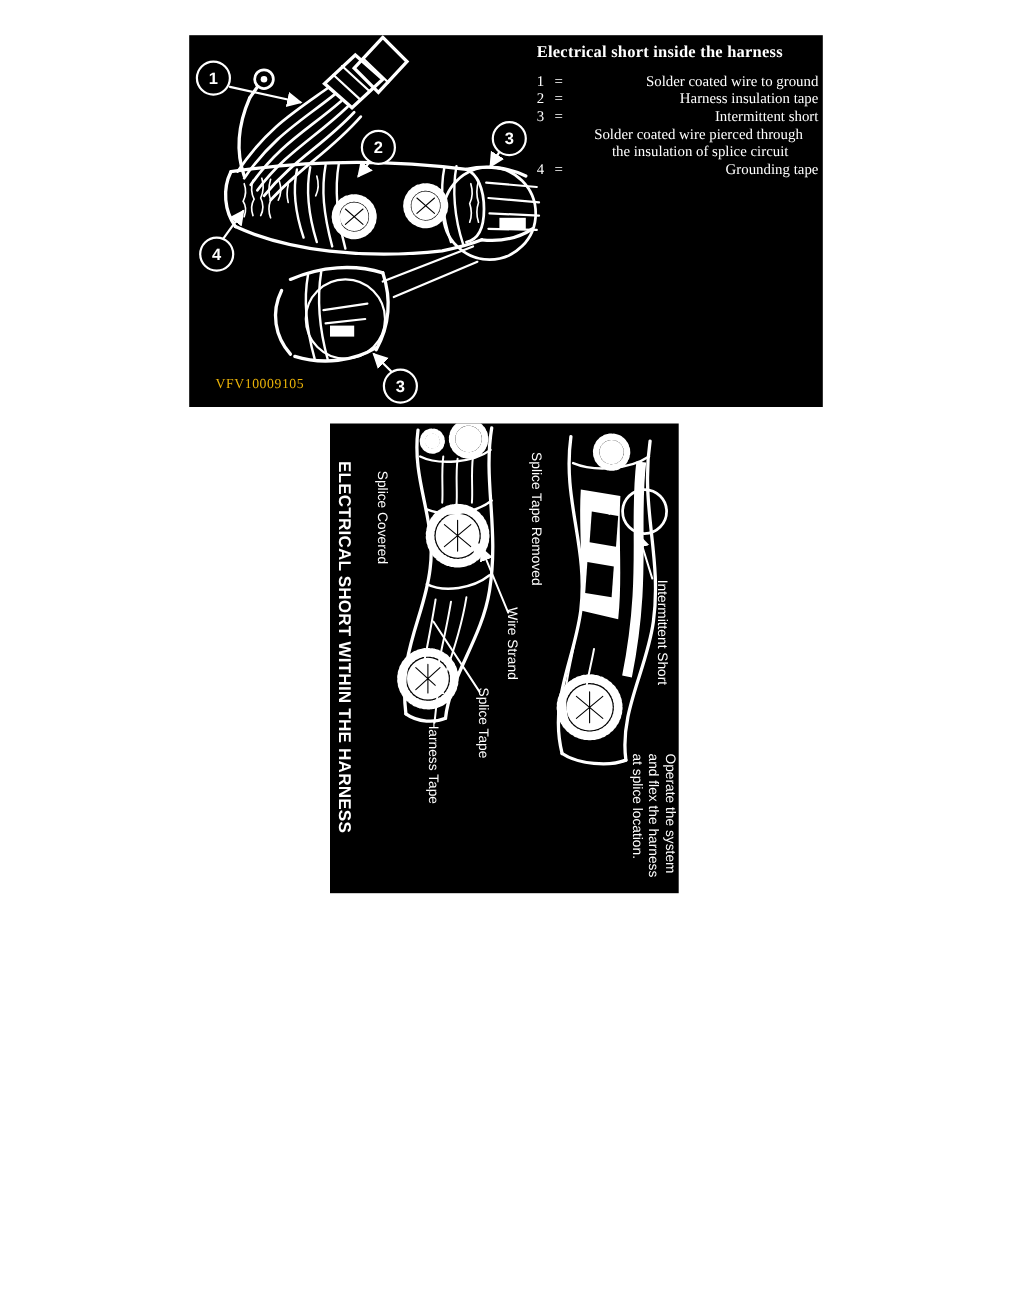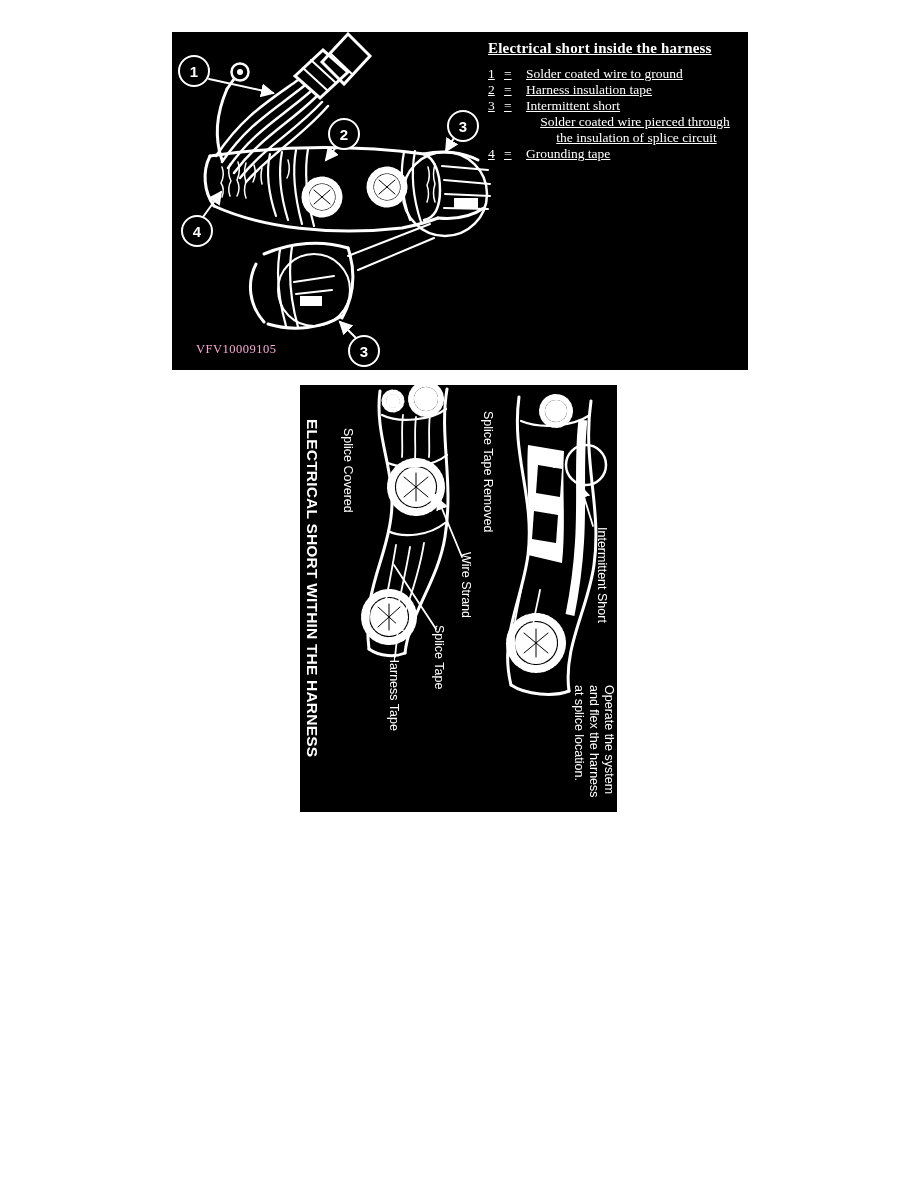--- a/index.html
+++ b/index.html
@@ -4,31 +4,31 @@
 <style>
   html,body{margin:0;padding:0;background:#ffffff;}
   #page{position:relative;width:918px;height:1188px;background:#ffffff;overflow:hidden;
         font-family:"Liberation Serif", serif;}
   .fig{position:absolute;background:#000;}
   #fig1{left:172px;top:32px;width:576px;height:338px;}
   #fig2{left:300px;top:385px;width:317px;height:427px;}
   .fig svg{position:absolute;left:0;top:0;}
 
   
-  .legend{position:absolute;left:316px;top:8px;width:256px;color:#fff;text-decoration:underline;}
+  .legend{position:absolute;left:316px;top:8px;width:256px;color:#fff;}
   .legend-title{font-weight:bold;font-size:15px;letter-spacing:.2px;}
   .legend-rows{margin-top:9px;font-size:13.5px;line-height:16px;}
   .lrow{display:flex;}
   .lnum{width:16px;}
   .leq{width:22px;}
-  .ltxt{flex:1;}
+  .ltxt{flex:1;text-align:right;}
   .lcont{padding-left:38px;text-align:center;}
   .lcont2{padding-left:41px;}
 
-  .figcode{position:absolute;left:24px;top:310px;color:#f9a8d4;font-size:12.5px;letter-spacing:.5px;}
+  .figcode{position:absolute;left:24px;top:310px;color:#eab308;font-size:12.5px;letter-spacing:.5px;}
 
   
   .callout{position:absolute;width:28px;height:28px;border:2px solid #fff;border-radius:50%;
            background:#000;color:#fff;display:flex;align-items:center;justify-content:center;
            font-family:"Liberation Sans",sans-serif;font-weight:bold;font-size:15px;}
   #c1{left:6px;top:23px;}
   #c2{left:156px;top:86px;}
   #c3r{left:275px;top:78px;}
   #c4{left:9px;top:183px;}
   #c3b{left:176px;top:303px;}

